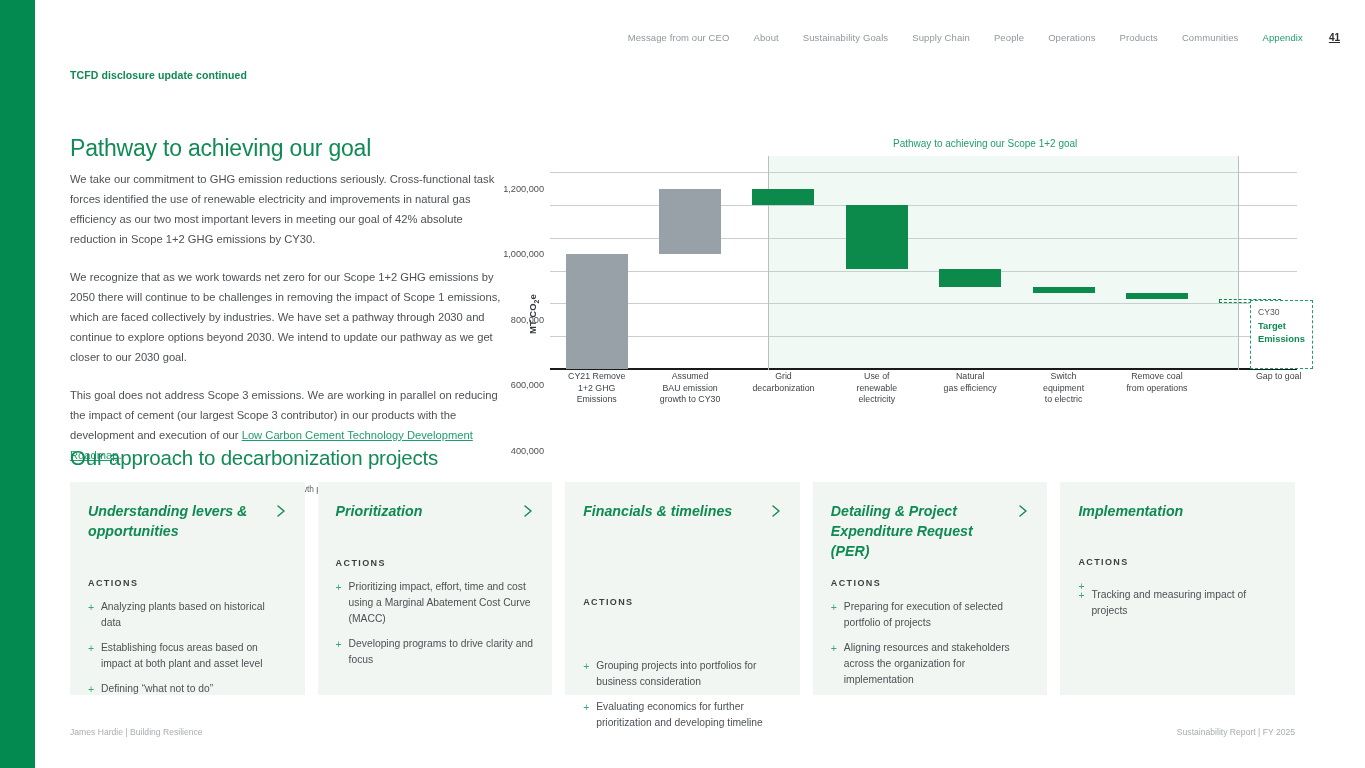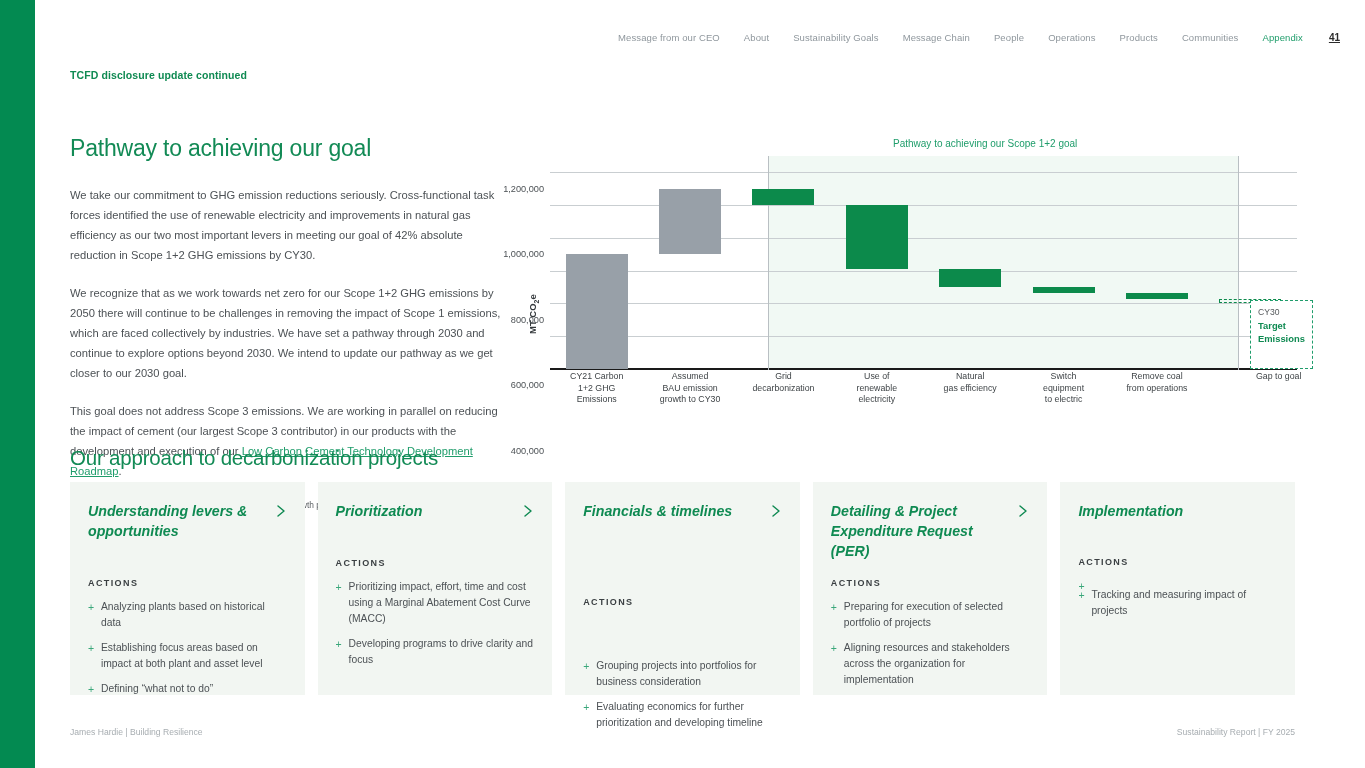--- a/index.html
+++ b/index.html
@@ -35,21 +35,21 @@
   
   .eyebrow {
     position: absolute; left: 70px; top: 69px;
     font-size: 10.5px; font-weight: bold; color: #0f8a52; letter-spacing: .1px;
   }
 
   
   .lead-col { position: absolute; left: 70px; top: 135px; width: 435px; }
   .h1 {
     font-size: 23px; color: #128a55; font-weight: normal;
-    letter-spacing: -.2px; line-height: 1.2; margin-bottom: 22px;
+    letter-spacing: -.2px; line-height: 1.2; margin-bottom: 6px;
   }
   .body-p {
     font-size: 11.2px; line-height: 20px; color: #4c5155;
     margin-bottom: 18px;
   }
   .body-p a, .inline-link {
     color: #1f9d6b; text-decoration: underline;
   }
   .fineprint {
     font-size: 8.4px; line-height: 12.5px; color: #5d6265; margin-top: 4px;
@@ -170,21 +170,21 @@
 <body>
 
 <div class="page">
 
   <div class="brand-strip"></div>
 
   <div class="topnav" id="topnav">
       <div class="nav-item">Message from our CEO</div>
       <div class="nav-item">About</div>
       <div class="nav-item">Sustainability Goals</div>
-      <div class="nav-item">Message Chain</div>
+      <div class="nav-item">Supply Chain</div>
       <div class="nav-item">People</div>
       <div class="nav-item">Operations</div>
       <div class="nav-item">Products</div>
       <div class="nav-item">Communities</div>
       <div class="nav-item active">Appendix</div>
       <div class="page-num">41</div>
     </div>
 
   <div class="eyebrow">TCFD disclosure update continued</div>
 
@@ -236,21 +236,21 @@
         <div class="bar green" title="Remove coal from operations" style="left: 575.938px; top: 137.303px; width: 62px; height: 5.73462px;"></div>
         <div class="bar dashed" title="Gap to goal" style="left: 669.312px; top: 143.038px; width: 62px; height: 4.42385px;"></div>
         <div class="target-box" style="left: 700px; width: 63px; top: 144.185px; height: 68.8154px;">
           <div class="tb-small">CY30</div>
           <div class="tb-strong">Target</div>
           <div class="tb-strong">Emissions</div>
         </div>
       </div>
     <div class="xlabels" id="xlabels">
         <div class="xlab" style="left: 0px; width: 93.375px;">
-          <div>CY21 Carbon</div>
+          <div>CY21 Remove</div>
           <div>1+2 GHG</div>
           <div>Emissions</div>
         </div>
         <div class="xlab" style="left: 93.375px; width: 93.375px;">
           <div>Assumed</div>
           <div>BAU emission</div>
           <div>growth to CY30</div>
         </div>
         <div class="xlab" style="left: 186.75px; width: 93.375px;">
           <div>Grid</div>

